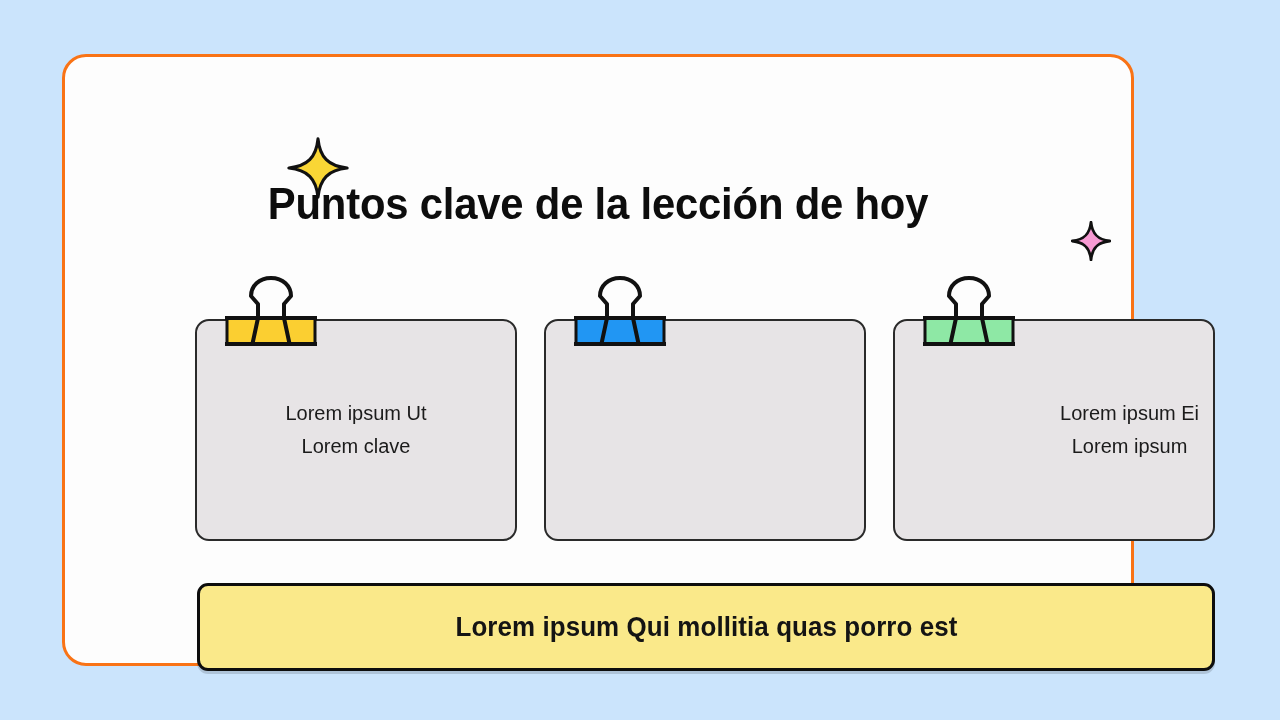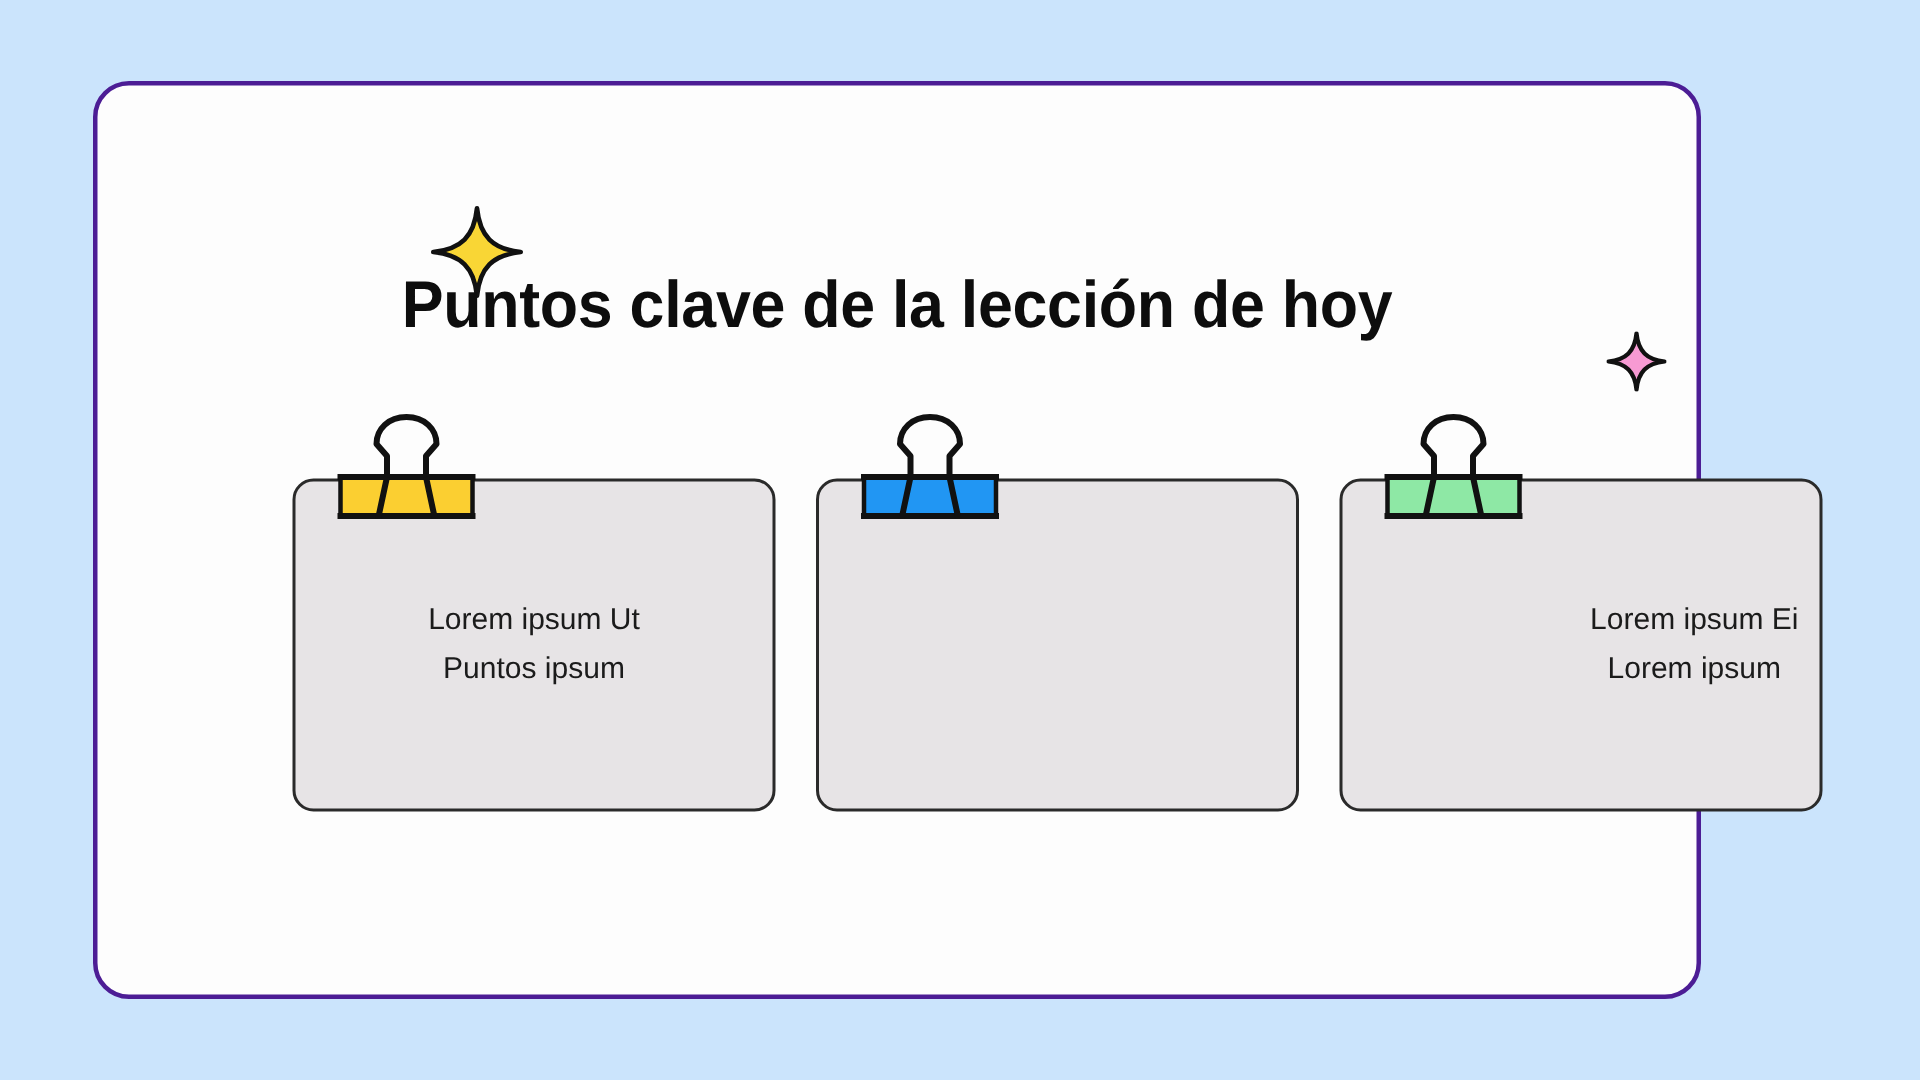--- a/index.html
+++ b/index.html
@@ -17,21 +17,21 @@
   }
 
   
   .slide-panel {
     position: absolute;
     left: 62px;
     top: 54px;
     width: 1072px;
     height: 612px;
     background: #fdfdfd;
-    border: 3px solid #4c1d95;
+    border: 3px solid #f97316;
     border-radius: 24px;
   }
 
   
   .sparkle {
     position: absolute;
     pointer-events: none;
   }
   .sparkle-yellow { left: 222px; top: 80px; width: 62px; height: 62px; }
   .sparkle-pink   { left: 1006px; top: 164px; width: 40px; height: 40px; }
@@ -141,21 +141,21 @@
 
     <div class="card card-1">
       <svg class="clip" viewBox="0 0 100 72">
         <path d="M30 22 C30 12 38 4 50 4 C62 4 70 12 70 22 L63 30 L63 46 L37 46 L37 30 Z" fill="none" stroke="#111111" stroke-width="4" stroke-linejoin="round"></path>
         <rect x="6" y="44" width="88" height="28" fill="#fbcf31"></rect>
         <path d="M6 44 L94 44 M6 70 L94 70" stroke="#111111" stroke-width="4" stroke-linecap="square"></path>
         <path d="M6 44 L6 70 M94 44 L94 70" stroke="#111111" stroke-width="3"></path>
         <path d="M37 44 L31 72 M63 44 L69 72" fill="none" stroke="#111111" stroke-width="4"></path>
       </svg>
       <div class="card-text">Lorem ipsum Ut
-Puntos ipsum</div>
+Lorem clave</div>
     </div>
 
     <div class="card card-2">
       <svg class="clip" viewBox="0 0 100 72">
         <path d="M30 22 C30 12 38 4 50 4 C62 4 70 12 70 22 L63 30 L63 46 L37 46 L37 30 Z" fill="none" stroke="#111111" stroke-width="4" stroke-linejoin="round"></path>
         <rect x="6" y="44" width="88" height="28" fill="#2196f3"></rect>
         <path d="M6 44 L94 44 M6 70 L94 70" stroke="#111111" stroke-width="4" stroke-linecap="square"></path>
         <path d="M6 44 L6 70 M94 44 L94 70" stroke="#111111" stroke-width="3"></path>
         <path d="M37 44 L31 72 M63 44 L69 72" fill="none" stroke="#111111" stroke-width="4"></path>
       </svg>
@@ -168,14 +168,17 @@
         <path d="M6 44 L94 44 M6 70 L94 70" stroke="#111111" stroke-width="4" stroke-linecap="square"></path>
         <path d="M6 44 L6 70 M94 44 L94 70" stroke="#111111" stroke-width="3"></path>
         <path d="M37 44 L31 72 M63 44 L69 72" fill="none" stroke="#111111" stroke-width="4"></path>
       </svg>
       <div class="card-text">Lorem ipsum Ei
 Lorem ipsum</div>
     </div>
 
   </div>
 
+  <div class="banner">
+    <span class="banner-text">Lorem ipsum Qui mollitia quas porro est</span>
+  </div>
 
 </div>
 
 </body></html>

